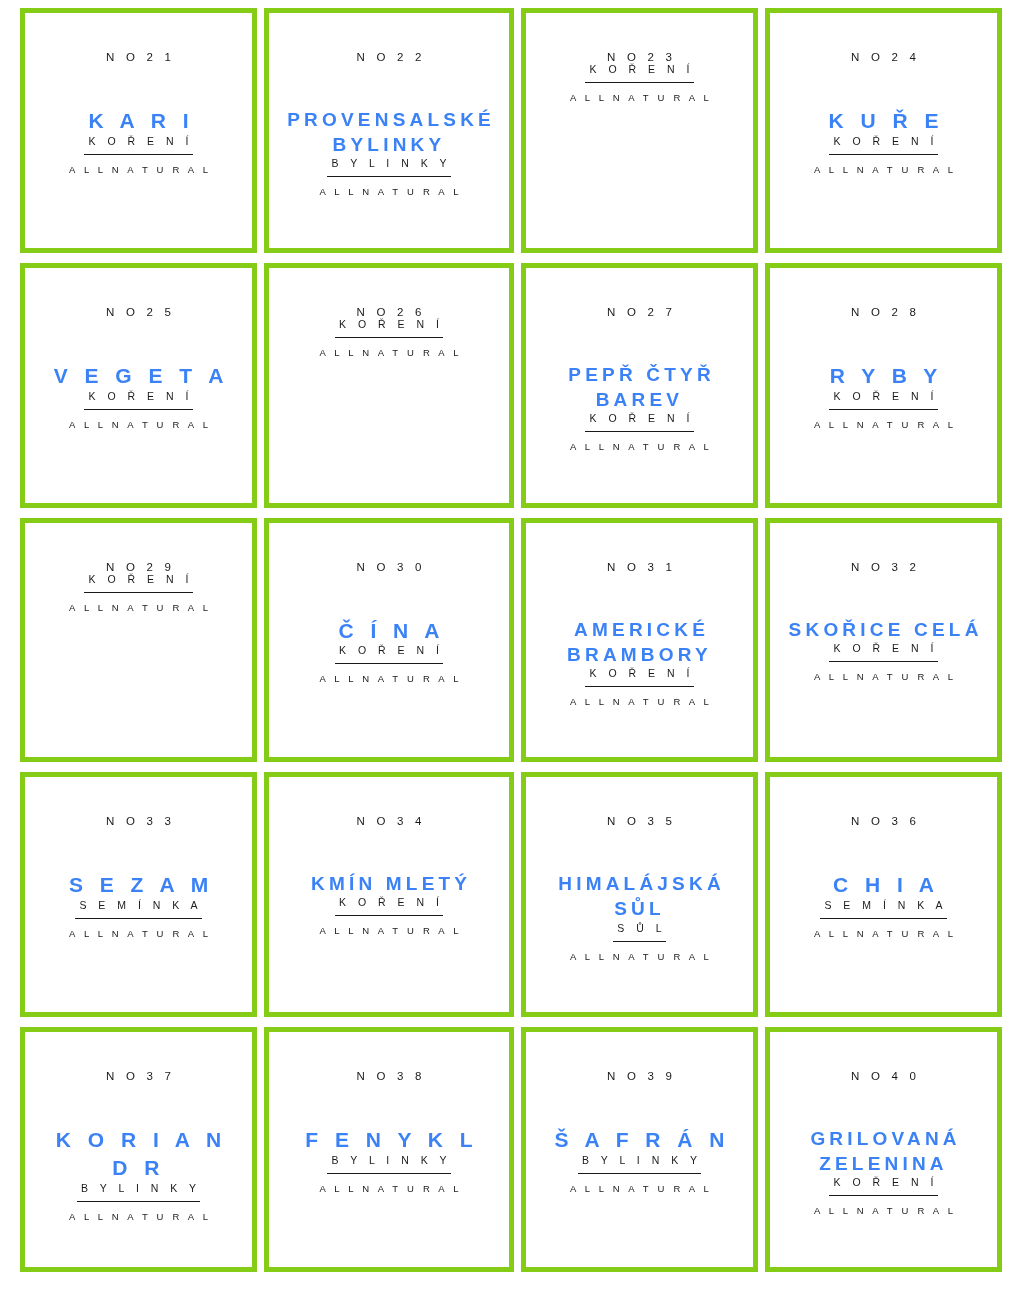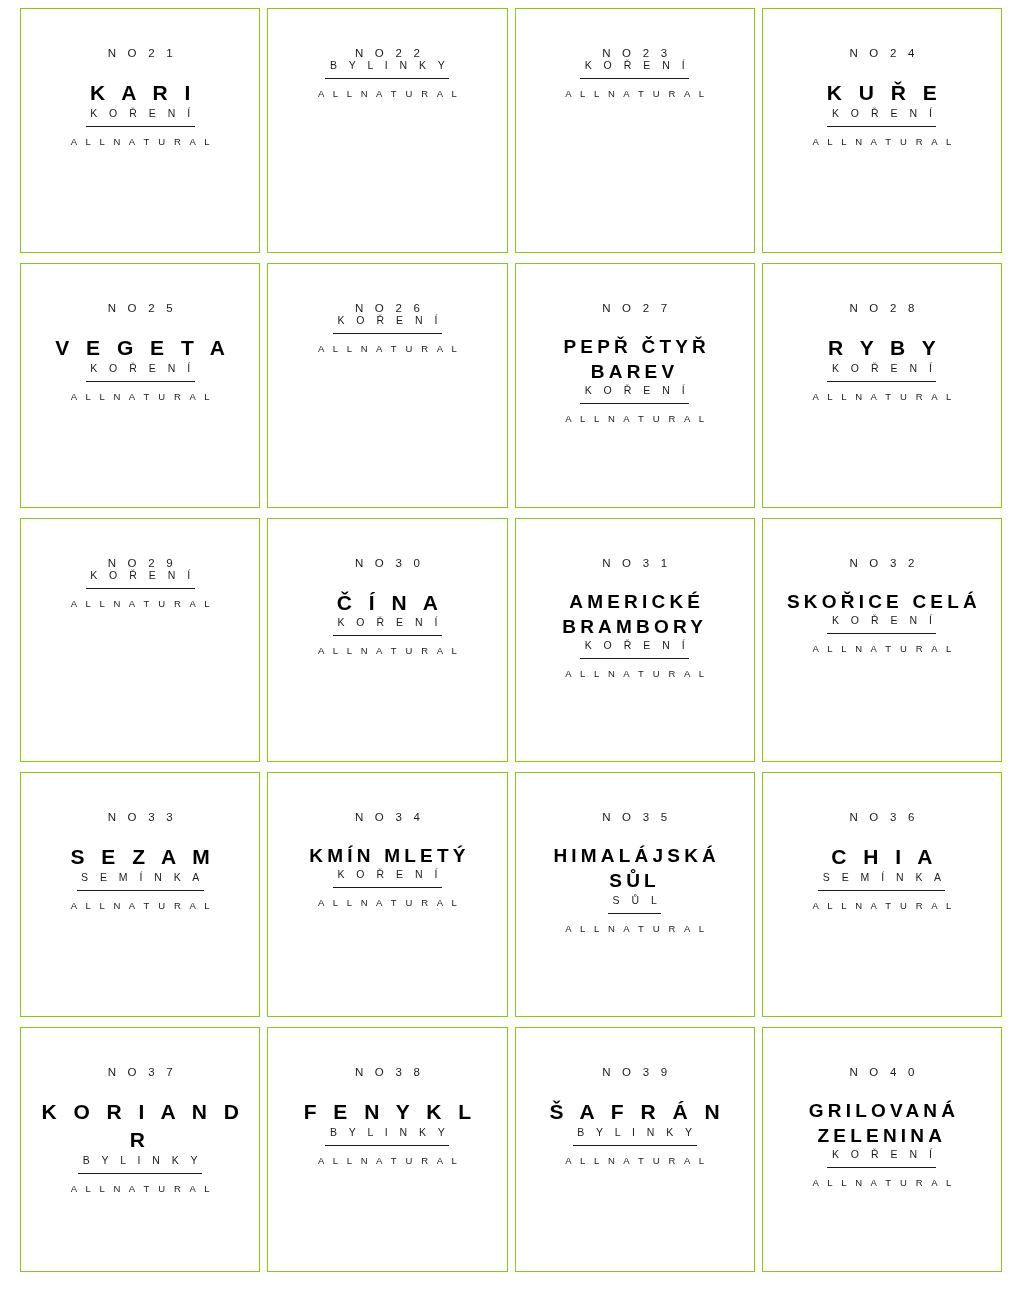--- a/index.html
+++ b/index.html
@@ -23,46 +23,46 @@
   .grid {
     display: grid;
     grid-template-columns: repeat(4, 1fr);
     grid-template-rows: repeat(5, 1fr);
     column-gap: 7px;
     row-gap: 10px;
     width: 100%;
     height: 100%;
   }
   .label-card {
-    border: 1px solid #84cc16;
+    border: 5px solid #84cc16;
     box-sizing: border-box;
     display: flex;
     flex-direction: column;
     align-items: center;
     justify-content: flex-start;
     padding: 38px 14px 20px 14px;
     background: #fff;
   }
   .card-no {
     font-size: 11.5px;
     letter-spacing: 4.2px;
     text-indent: 4.2px;
     font-weight: 400;
     color: #1a1a1a;
     white-space: nowrap;
   }
   .card-title {
-    margin-top: 20px;
+    margin-top: 44px;
     font-size: 21px;
     font-weight: 700;
     letter-spacing: 5.5px;
     text-indent: 5.5px;
     line-height: 1.32;
     text-align: center;
-    color: #000000;
+    color: #3b82f6;
     max-width: 100%;
   }
   .card-title.small {
     font-size: 19px;
     letter-spacing: 4.2px;
     text-indent: 4.2px;
   }
   .card-cat {
     font-size: 10.5px;
     letter-spacing: 4.5px;
@@ -88,20 +88,21 @@
 <div class="sheet">
   <div class="grid" id="grid">
       <div class="label-card">
         <div class="card-no">N O   2 1</div>
         <div class="card-title">K A R I</div>
         <div class="card-cat">K O Ř E N Í</div>
         <div class="card-foot">A L L   N A T U R A L</div>
       </div>
       <div class="label-card">
         <div class="card-no">N O   2 2</div>
+        <div class="card-title small">PROVENSALSKÉ BYLINKY</div>
         <div class="card-cat">B Y L I N K Y</div>
         <div class="card-foot">A L L   N A T U R A L</div>
       </div>
       <div class="label-card">
         <div class="card-no">N O   2 3</div>
         <div class="card-cat">K O Ř E N Í</div>
         <div class="card-foot">A L L   N A T U R A L</div>
       </div>
       <div class="label-card">
         <div class="card-no">N O   2 4</div>

